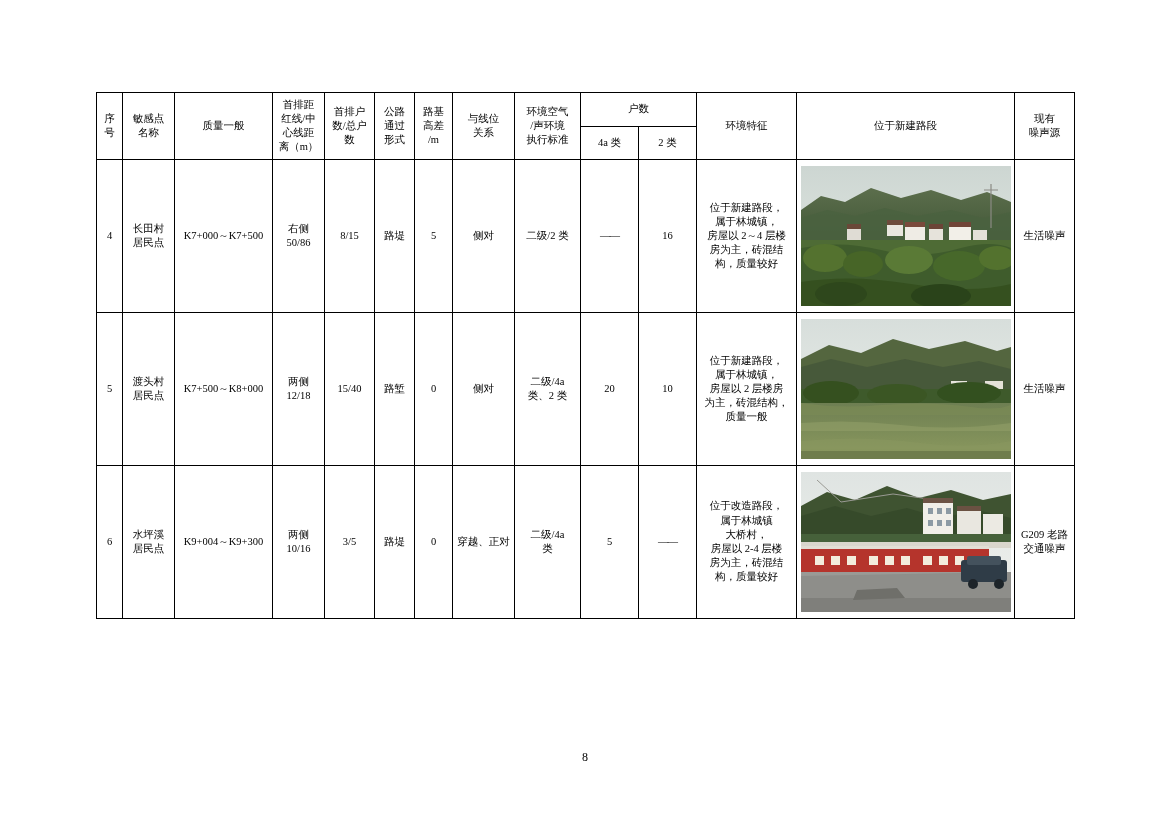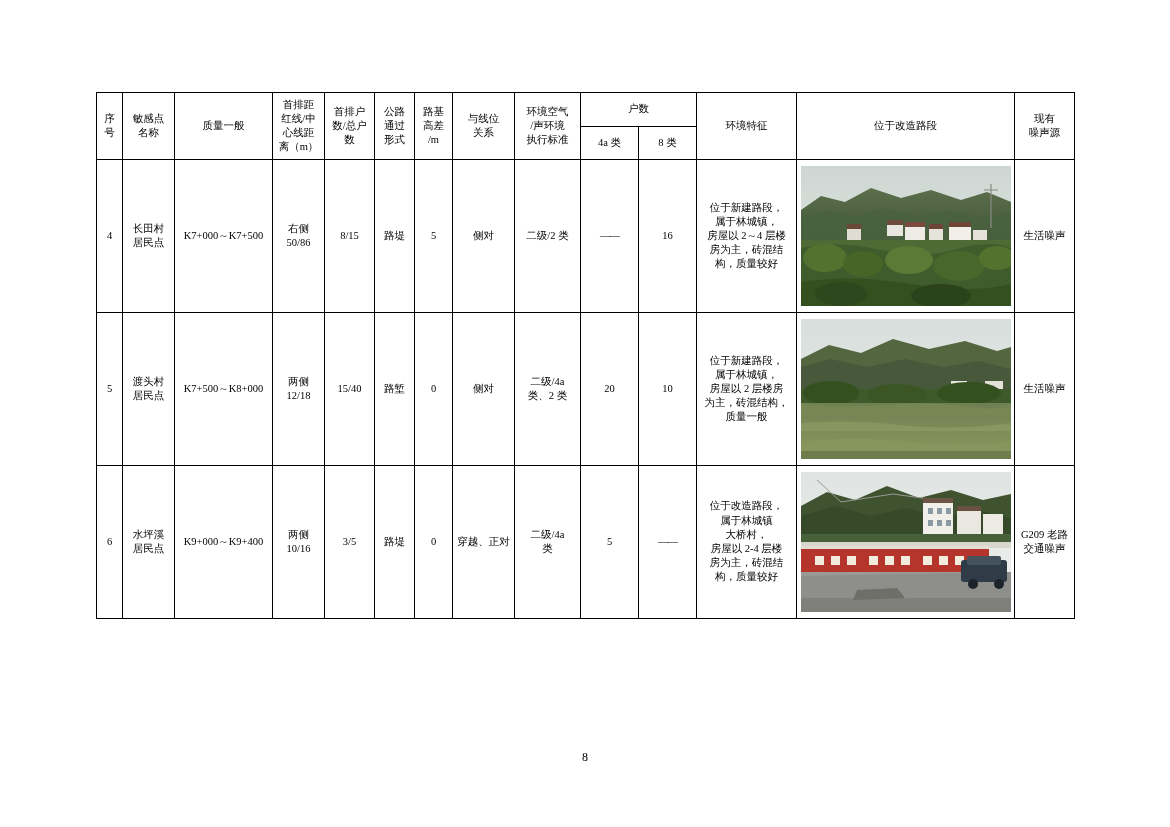--- a/index.html
+++ b/index.html
@@ -153,33 +153,33 @@
 /声环境
 执行标准</span>
             </td>
           <td colspan="2">
               <span class="cell-txt">户数</span>
             </td>
           <td rowspan="2" class="hdr-tall">
               <span class="cell-txt">环境特征</span>
             </td>
           <td rowspan="2" class="hdr-tall">
-              <span class="cell-txt">位于改造路段</span>
+              <span class="cell-txt">位于新建路段</span>
             </td>
           <td rowspan="2" class="hdr-tall">
               <span class="cell-txt">现有
 噪声源</span>
             </td>
         </tr>
         <tr>
           <td>
               <span class="cell-txt">4a 类</span>
             </td>
           <td>
-              <span class="cell-txt">8 类</span>
+              <span class="cell-txt">2 类</span>
             </td>
         </tr>
       </thead>
       <tbody>
 
         <tr class="row-body">
           <td>
               <span class="cell-txt">4</span>
             </td>
           <td>
@@ -351,21 +351,21 @@
 
         <tr class="row-body">
           <td>
               <span class="cell-txt">6</span>
             </td>
           <td>
               <span class="cell-txt">水坪溪
 居民点</span>
             </td>
           <td>
-              <span class="cell-txt">K9+000～K9+400</span>
+              <span class="cell-txt">K9+004～K9+300</span>
             </td>
           <td>
               <span class="cell-txt">两侧
 10/16</span>
             </td>
           <td>
               <span class="cell-txt">3/5</span>
             </td>
           <td>
               <span class="cell-txt">路堤</span>

